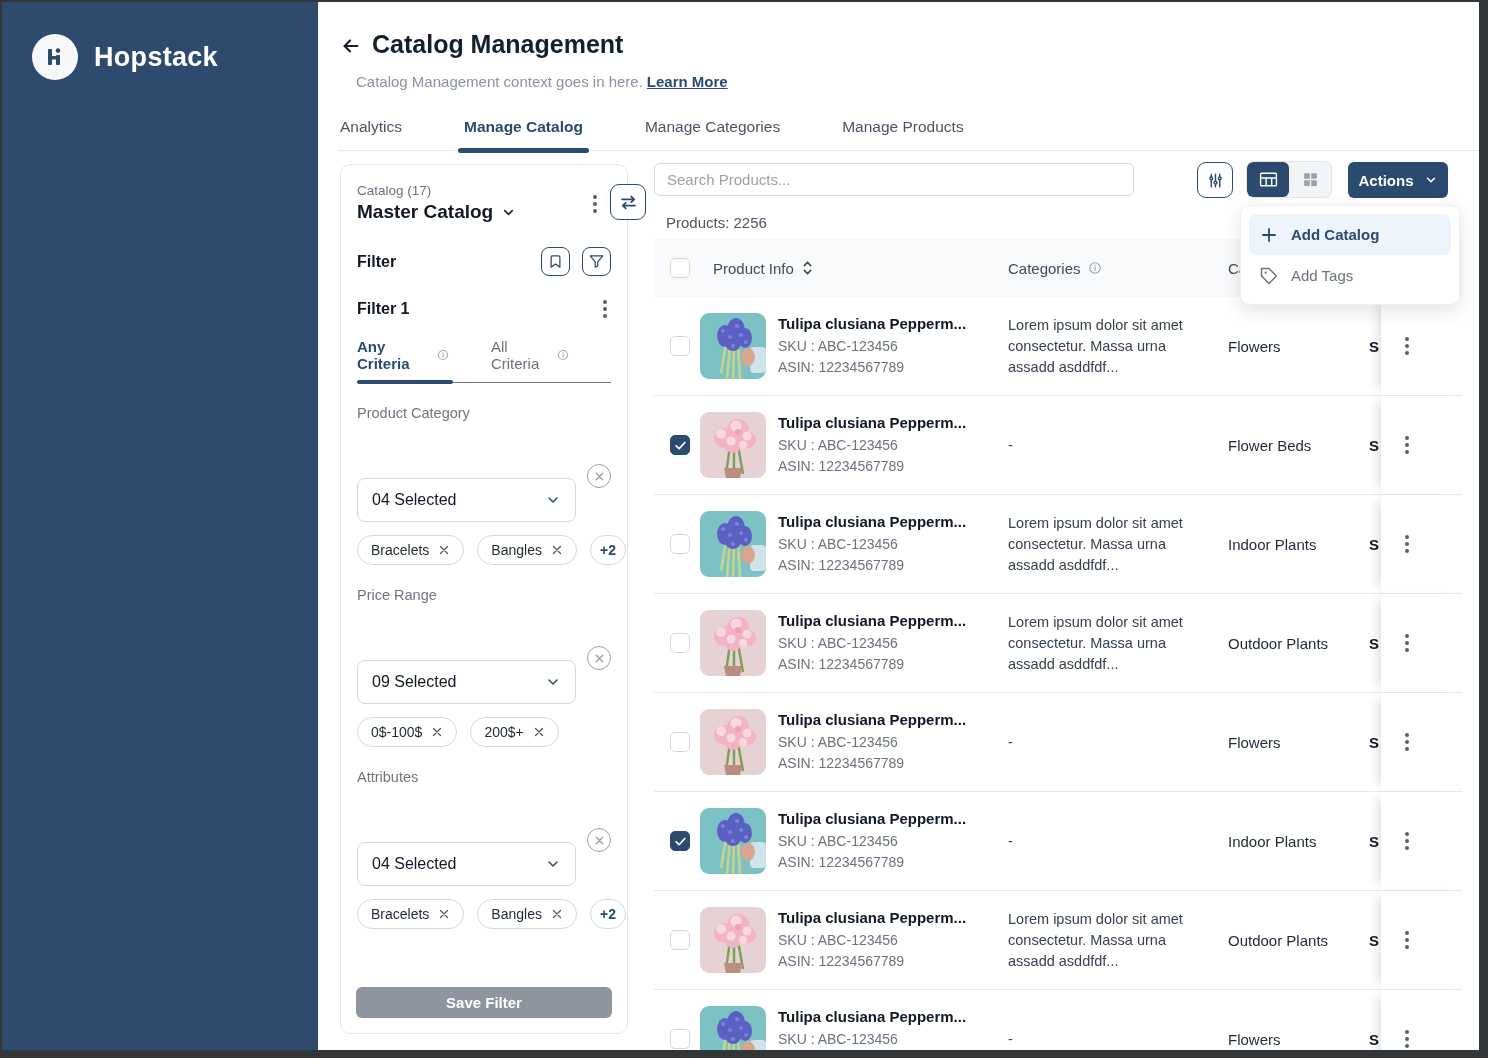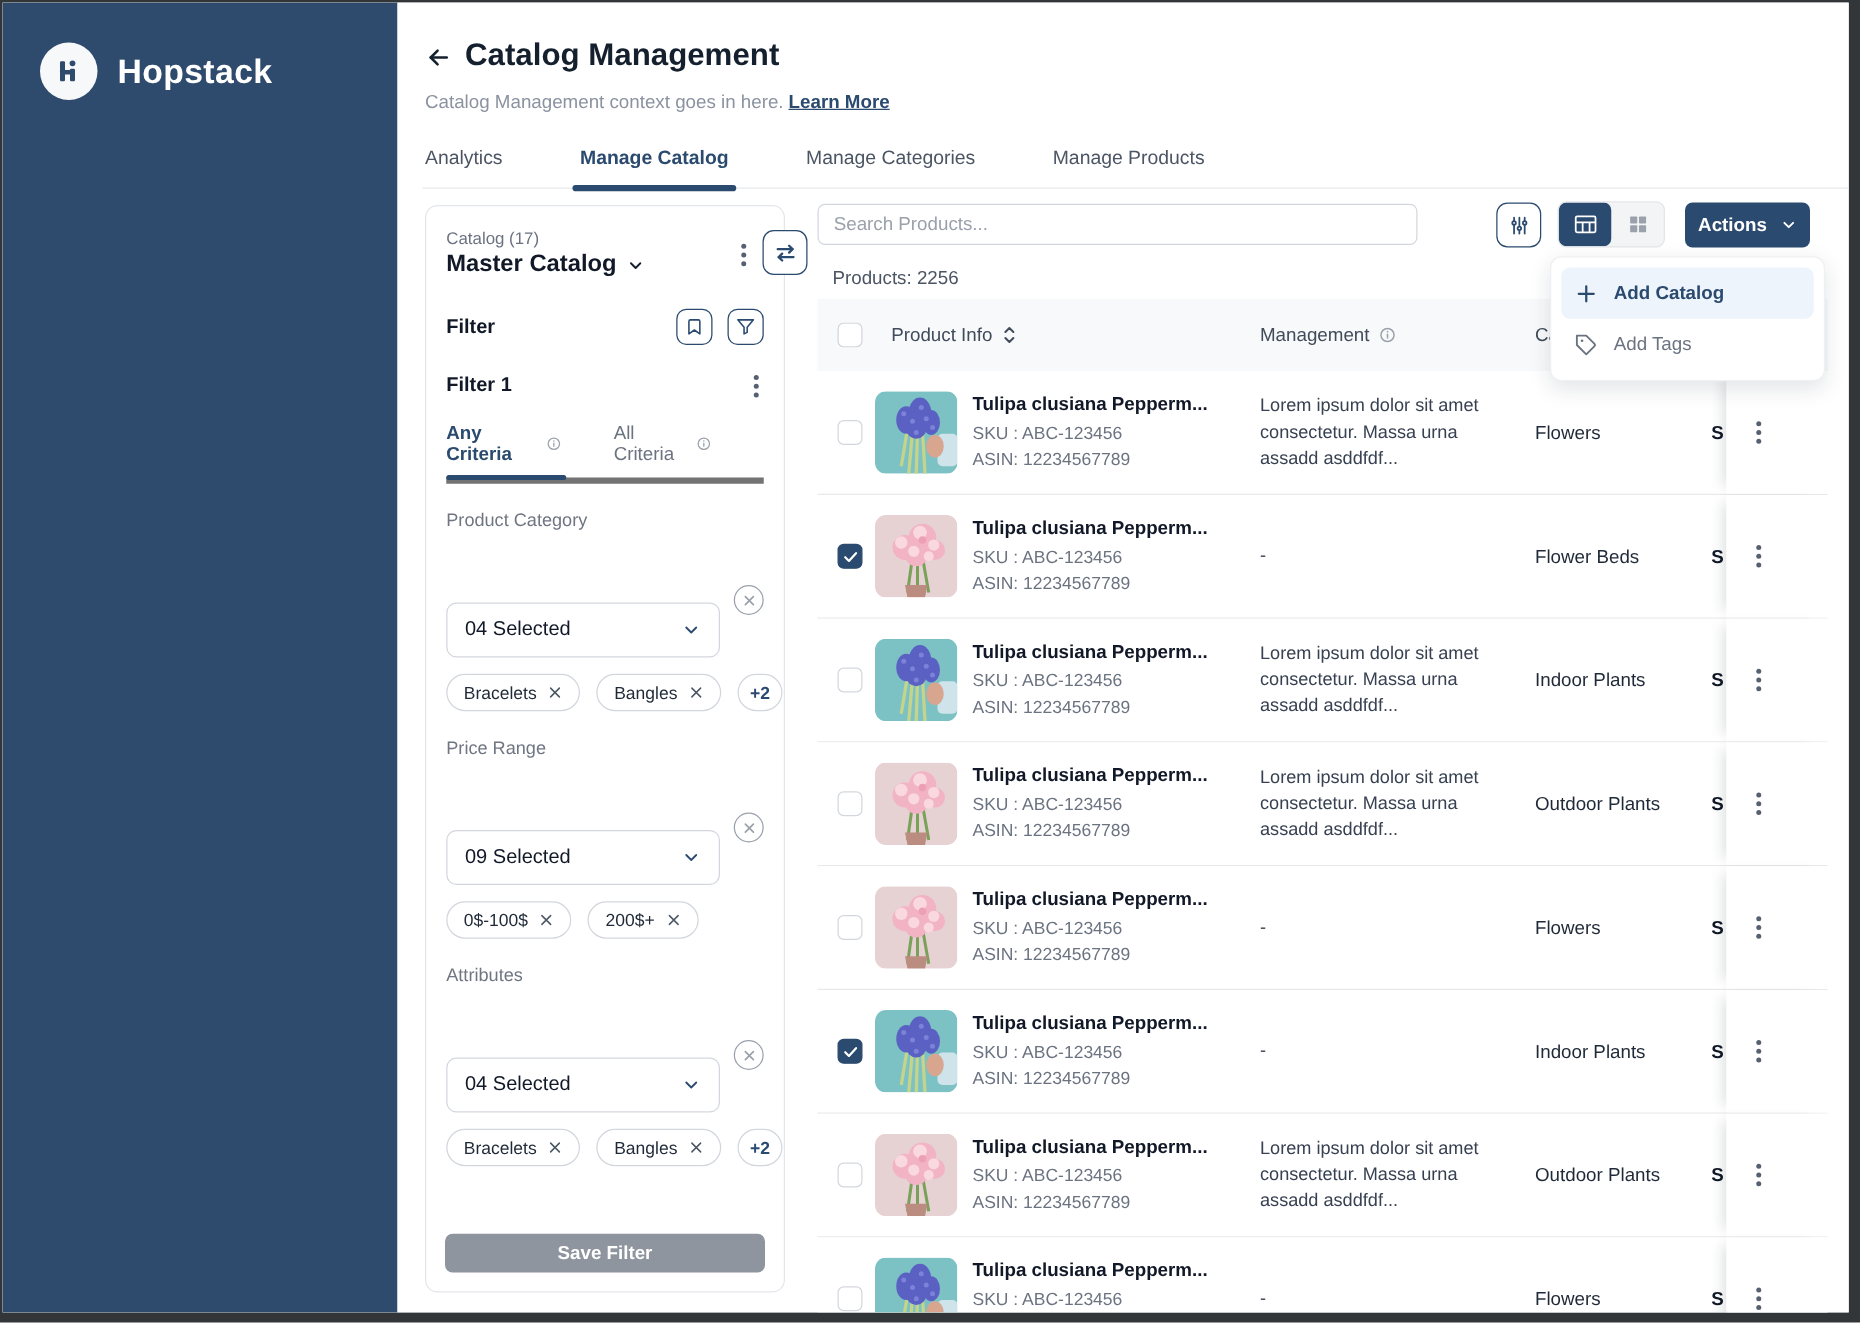--- a/index.html
+++ b/index.html
@@ -11,21 +11,21 @@
   .sidebar { width:316px; background:#2e4b6d; flex-shrink:0; }
   .brand { display:flex; align-items:center; gap:16px; padding:32px 0 0 30px; }
   .brand-logo { width:46px; height:46px; border-radius:50%; background:#f7f8fa; display:flex; align-items:center; justify-content:center; }
   .brand-name { color:#fff; font-size:27px; font-weight:700; letter-spacing:.3px; }
 
   
   .main { position:relative; flex:1; background:#fff; overflow:hidden; }
 
   .back-btn { position:absolute; left:22px; top:33px; width:22px; height:22px; cursor:pointer; }
   .page-title { position:absolute; left:54px; top:28px; font-size:25px; font-weight:700; color:#14202e; }
-  .subtitle { position:absolute; left:22px; top:71px; font-size:15px; color:#8b93a1; }
+  .subtitle { position:absolute; left:38px; top:71px; font-size:15px; color:#8b93a1; }
   .subtitle b { color:#2b4a6f; font-weight:700; text-decoration:underline; margin-left:4px; cursor:pointer; }
 
   .tabs { position:absolute; left:20px; top:112px; right:0; display:flex; border-bottom:1px solid #e7e9ec; }
   .tab { font-size:15.5px; color:#4b5563; padding:4px 2px 14px; margin-right:58px; position:relative; cursor:pointer; white-space:nowrap; }
   .tab.active { color:#2b4a6f; font-weight:700; }
   .tab.active .bar { position:absolute; left:-4px; right:-4px; bottom:-3px; height:5px; border-radius:3px; background:#2b4a6f; }
 
   
   .panel { position:absolute; left:22px; top:162px; width:288px; height:870px; border:1px solid #e3e6ea; border-radius:10px; padding:18px 16px; background:#fff; }
   .cat-label { font-size:13.5px; color:#6b7280; }
@@ -36,21 +36,21 @@
   .panel-kebab { position:absolute; right:26px; top:26px; }
   .swap-btn { position:absolute; left:292px; top:182px; width:36px; height:36px; background:#fff; border:1.5px solid #2b4a6f; border-radius:9px; display:flex; align-items:center; justify-content:center; cursor:pointer; z-index:5; }
 
   .filter-row { display:flex; align-items:center; margin-top:24px; }
   .filter-title { font-size:16px; font-weight:700; color:#111827; flex:1; }
   .sq-btn { width:29px; height:29px; border:1.5px solid #2b4a6f; border-radius:8px; background:#fff; display:flex; align-items:center; justify-content:center; cursor:pointer; margin-left:12px; }
 
   .filter1-row { display:flex; align-items:center; margin-top:20px; }
   .filter1-name { font-size:16px; font-weight:600; color:#111827; flex:1; }
 
-  .ctabs { display:flex; margin-top:16px; border-bottom:5px solid #737373; }
+  .ctabs { display:flex; margin-top:16px; border-bottom:1px solid #737373; }
   .ctab { display:flex; align-items:center; gap:6px; font-size:15px; color:#6b7280; padding-bottom:10px; margin-right:42px; position:relative; cursor:pointer; }
   .ctab.active { color:#2b4a6f; font-weight:700; }
   .ctab.active .bar { position:absolute; left:0; right:-4px; bottom:-2px; height:4px; border-radius:3px; background:#2b4a6f; }
 
   .sec-label { font-size:14.5px; color:#6f7682; margin-top:22px; }
   .sel-row { display:flex; align-items:center; gap:11px; margin-top:9px; }
   .select { flex:1; height:44px; border:1px solid #d3d7dd; border-radius:8px; display:flex; align-items:center; padding:0 14px; cursor:pointer; background:#fff;margin-top:48px; }
   .select span { flex:1; font-size:16px; color:#111827; }
   .clear-btn { width:24px; height:24px; border:1.5px solid #9aa1ab; border-radius:50%; display:flex; align-items:center; justify-content:center; cursor:pointer; flex-shrink:0; }
   .chips { display:flex; align-items:center; gap:13px; margin-top:13px; }
@@ -333,21 +333,21 @@
             <span class="cb" style="margin-left:16px"></span>
           </div>
         <div class="th" style="padding-left:13px">
           <span>Product Info</span>
           <svg width="13" height="16" viewBox="0 0 16 20" fill="none" stroke="#414b5a" stroke-width="2" stroke-linecap="round" stroke-linejoin="round">
               <path d="M4 7l4-4 4 4"></path>
               <path d="M4 13l4 4 4-4"></path>
             </svg>
         </div>
         <div class="th">
-          <span>Management</span>
+          <span>Categories</span>
           <svg width="14" height="14" viewBox="0 0 24 24" fill="none" stroke="#9aa1ab" stroke-width="2">
               <circle cx="12" cy="12" r="9"></circle>
               <path d="M12 11v5" stroke-linecap="round"></path>
               <circle cx="12" cy="7.5" r="1.2" fill="#9aa1ab" stroke="none"></circle>
             </svg>
         </div>
         <div class="th">
             <span>Category</span>
           </div>
         <div class="th"></div>

